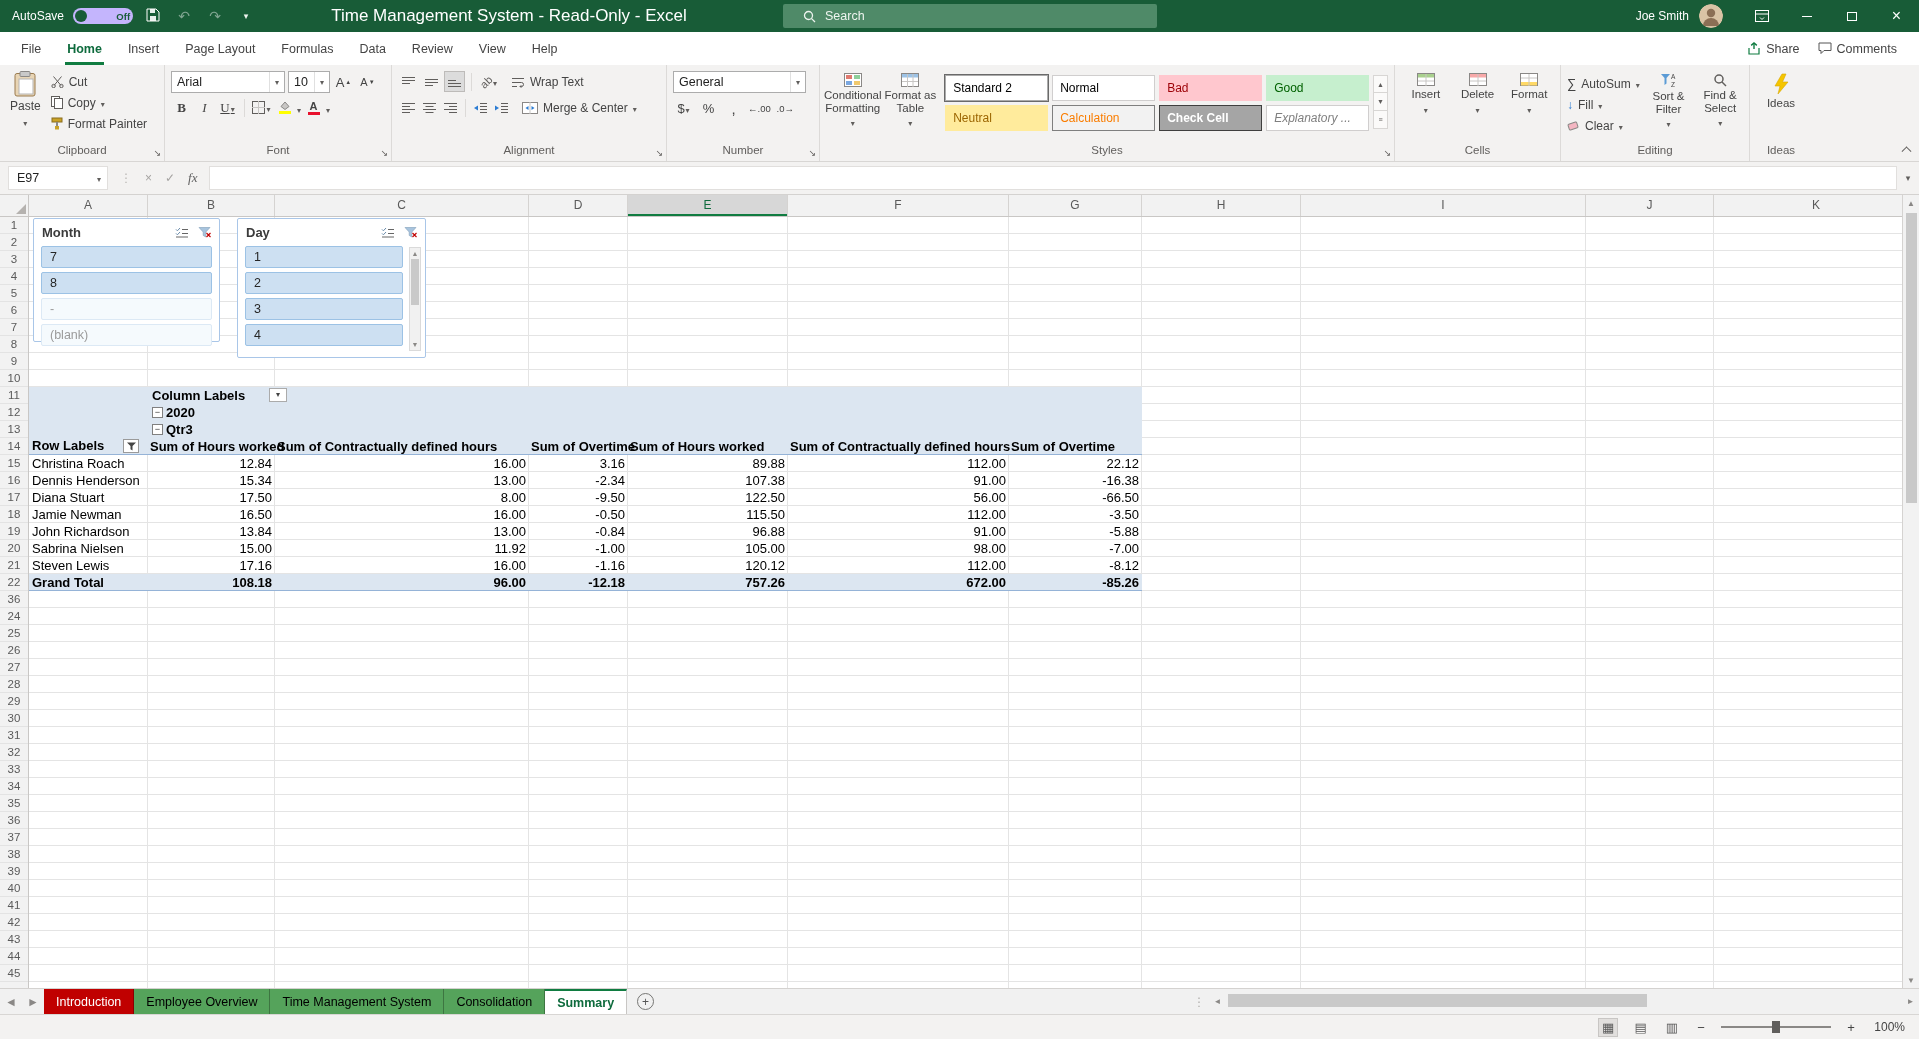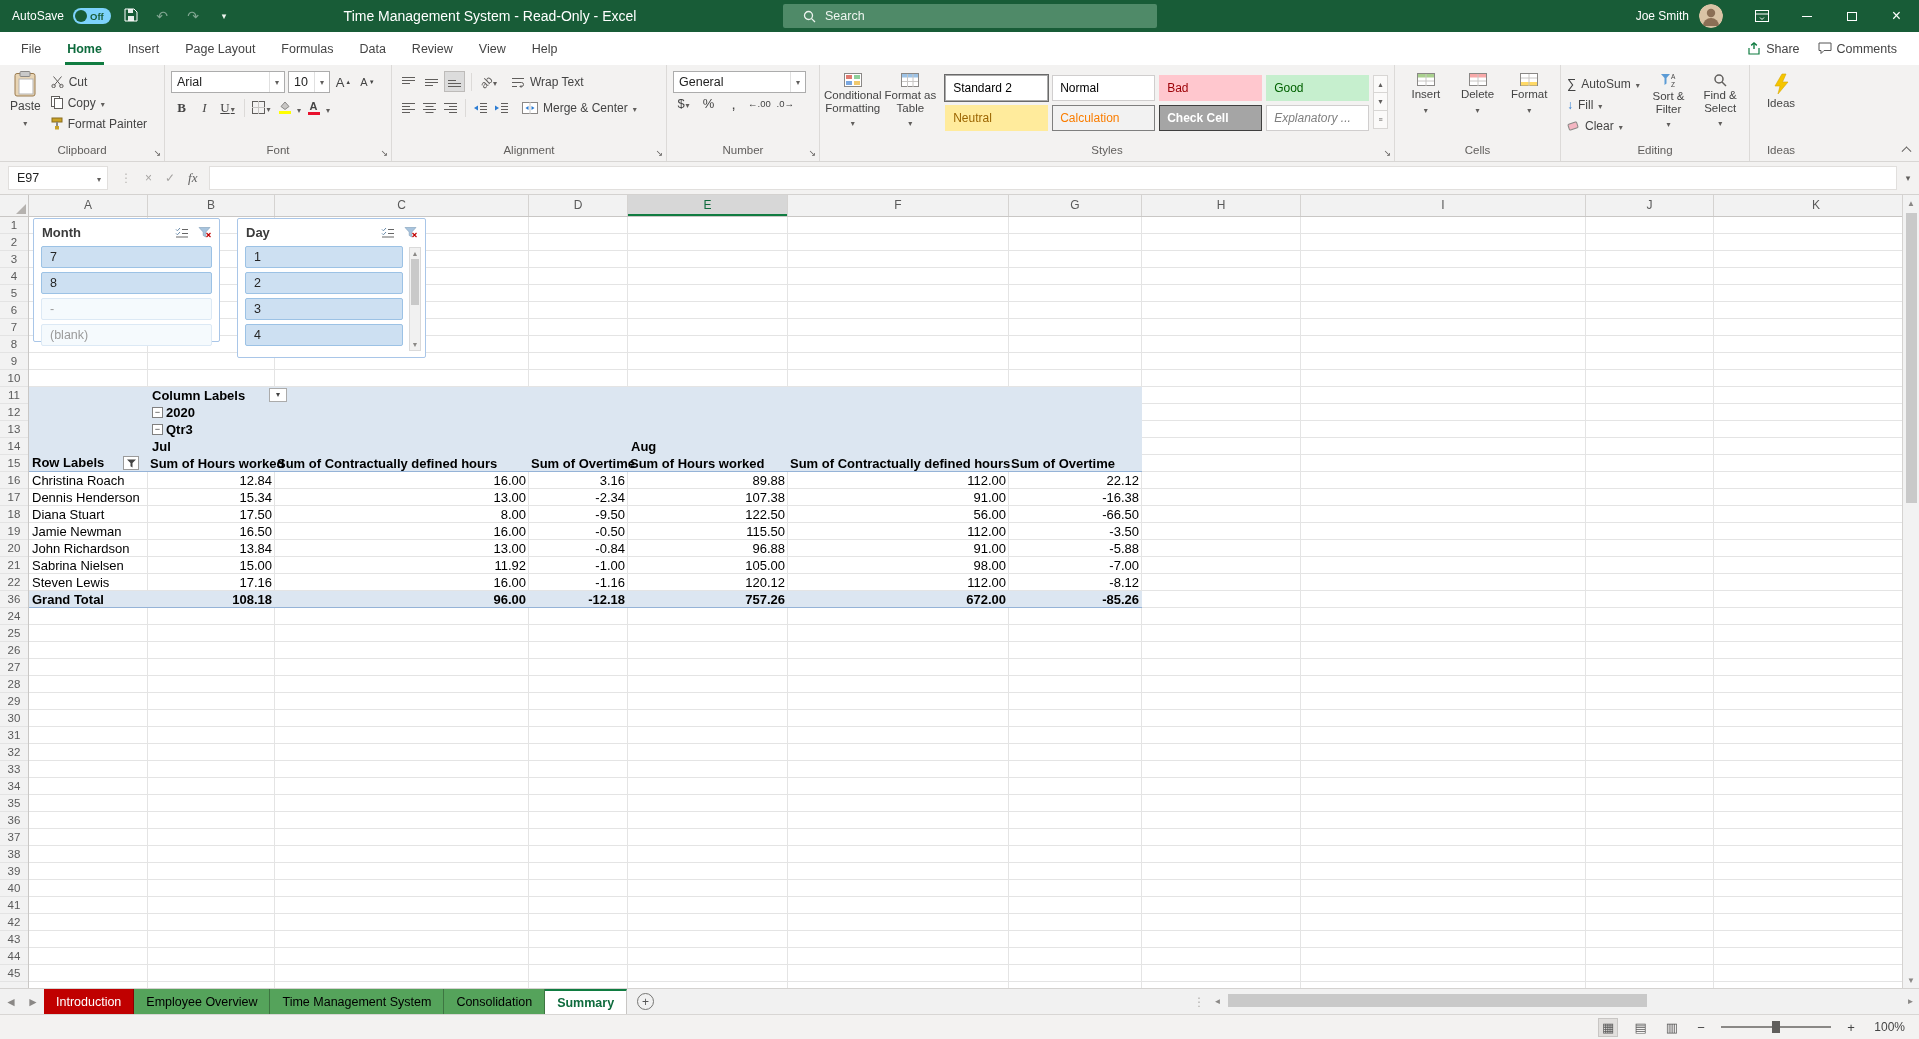--- a/index.html
+++ b/index.html
@@ -4,28 +4,28 @@
 <style>
   * { box-sizing: border-box; margin: 0; padding: 0; }
   html, body { width: 1919px; height: 1039px; overflow: hidden;
     font-family: "Liberation Sans", sans-serif; background: #fff; }
   .app { width: 1919px; height: 1039px; display: flex; flex-direction: column; }
 
   
   .titlebar { flex: 0 0 32px; background: #185C37; color: #fff; position: relative;
     display: flex; align-items: center; }
   .qat { display: flex; align-items: center; gap: 9px; padding-left: 12px; font-size: 12px; }
-  .autosave-pill { width: 38px; height: 16px; background: #7dd3fc; border-radius: 9px;
-    display: flex; align-items: center; gap: 3px; padding: 1px 3px 1px 2px; }
+  .autosave-pill { width: 60px; height: 16px; background: #c4b5fd; border-radius: 9px;
+    display: flex; align-items: center; gap: 3px; padding: 1px 3px 1px 2px; justify-content: space-between; }
   .autosave-knob { width: 12px; height: 12px; border-radius: 50%; background: #185C37; }
   .autosave-state { color: #185C37; font-size: 9.5px; font-weight: bold; }
   .qat-btn { min-width: 22px; text-align: center; font-size: 14px; color: #eef4ef; }
   .qat-btn.disabled { color: rgba(255,255,255,.45); }
-  .title-text { position: absolute; left: 280px; width: 420px; text-align: center;
-    font-size: 14px; white-space: nowrap; }
+  .title-text { position: absolute; left: 299px; width: 420px; text-align: center;
+    font-size: 17px; white-space: nowrap; }
   .search-box { position: absolute; left: 783px; top: 4px; width: 374px; height: 24px;
     background: #4F8A68; border-radius: 2px; display: flex; align-items: center;
     padding-left: 20px; gap: 9px; font-size: 12.5px; color: #eef4ef; }
   .title-right { position: absolute; right: 0; top: 0; height: 32px; display: flex; align-items: center; }
   .user-name { font-size: 12px; margin-right: 10px; }
   .avatar { width: 24px; height: 24px; border-radius: 50%; overflow: hidden; margin-right: 16px; }
   .win-btn { width: 45px; height: 32px; display: flex; align-items: center; justify-content: center;
     font-size: 14px; color: #fff; }
   .max-glyph { width: 10px; height: 9px; border: 1px solid #fff; display: inline-block; }
   .min-glyph { width: 10px; border-top: 1px solid #fff; display: inline-block; }
@@ -496,21 +496,21 @@
             <span>Merge &amp; Center</span>
             <span class="drop"></span>
           </div>
         </div>
       </div>
       <div class="rgroup-label">Alignment</div>
       <span class="launcher">↘</span>
     </div>
 
     <div class="rgroup" style="width:153px">
-      <div class="rgroup-content" style="flex-direction:column; padding-top:6px;">
+      <div class="rgroup-content" style="flex-direction:column; gap:5px; padding-top:6px;">
         <div class="combo" style="width:133px">
           <span>General</span>
           <span class="cc drop"></span>
         </div>
         <div class="rowflex" style="gap:4px;">
           <div class="ibtn">$<span class="drop"></span></div>
           <div class="ibtn">%</div>
           <div class="ibtn" style="font-size:15px;">,</div>
           <div class="ibtn" style="font-size:9.5px;">←.00</div>
           <div class="ibtn" style="font-size:9.5px;">.0→</div>
@@ -760,24 +760,20 @@
             <span class="pdrop">▾</span>
           </div>
           <div class="prow pblue">
             <span class="pcollapse">−</span>
             <span class="pabs pb" style="left: 137px;">2020</span>
           </div>
           <div class="prow pblue">
             <span class="pcollapse">−</span>
             <span class="pabs pb" style="left: 137px;">Qtr3</span>
           </div>
-          <div class="prow pblue">
-            <span class="pabs pb" style="left: 123px;">Jul</span>
-            <span class="pabs pb" style="left: 602px;">Aug</span>
-          </div>
           <div class="prow pblue phead">
             <div class="pc pheadc first" style="width: 119px;"><span>Row Labels</span><span class="pfilter">
                 <svg width="9" height="9">
                   <path d="M0 0.5 h9 l-3.5 3.5 v4.5 l-2 -1.3 v-3.2 z" fill="#444"></path>
                 </svg>
               </span></div>
             <div class="pc pheadc" style="width: 127px;">Sum of Hours worked</div>
             <div class="pc pheadc" style="width: 254px;">Sum of Contractually defined hours</div>
             <div class="pc pheadc" style="width: 99px;">Sum of Overtime</div>
             <div class="pc pheadc" style="width: 160px;">Sum of Hours worked</div>

